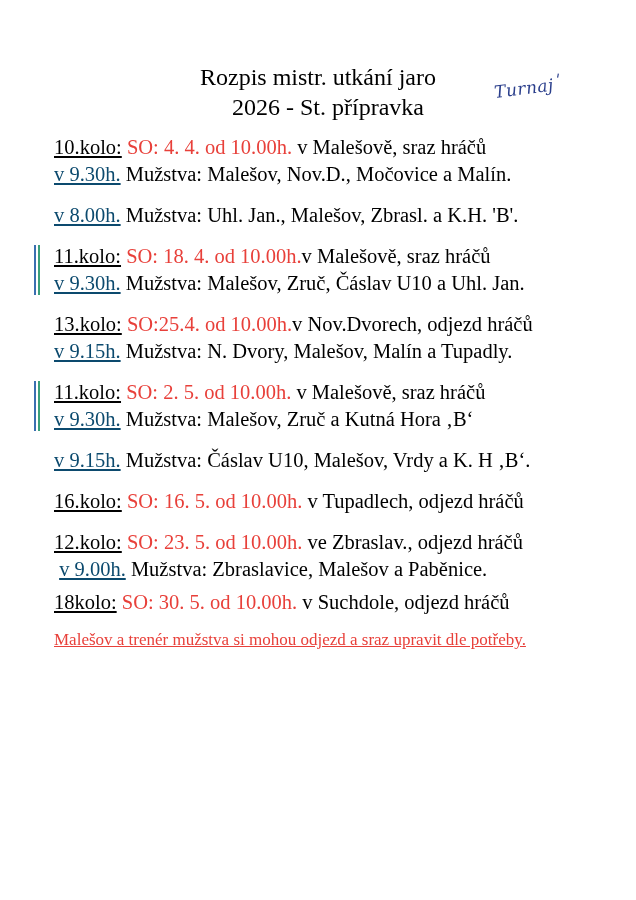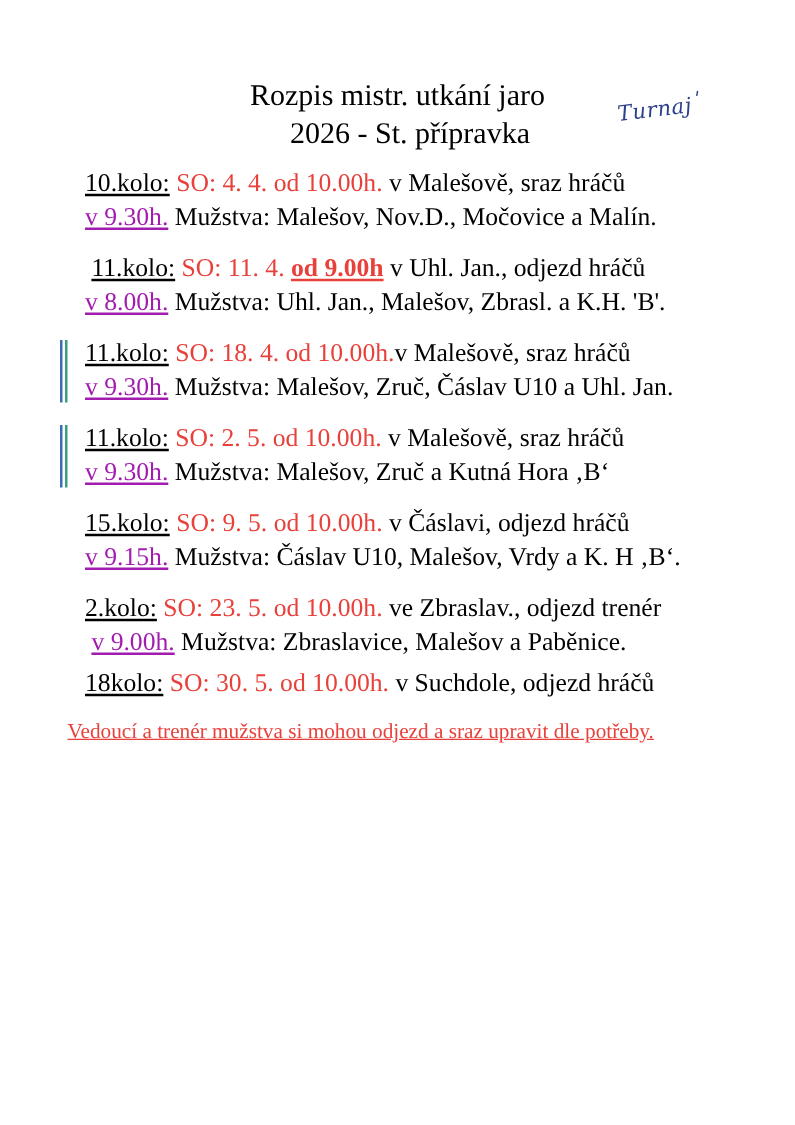--- a/index.html
+++ b/index.html
@@ -45,21 +45,21 @@
     font-size: 24px;
     line-height: 30px;
     margin-top: 62px;
     font-family: "Liberation Serif", serif;
   }
   .title .line1 { display: block; }
   .title .line2 { display: block; padding-left: 20px; }
 
   .schedule {
     margin-top: 12px;
-    padding-left: 68px;
+    padding-left: 54px;
     padding-right: 24px;
   }
 
   .round {
     position: relative;
     margin-bottom: 14px;
   }
   .round .rline {
     font-size: 20.5px;
     line-height: 27px;
@@ -73,21 +73,21 @@
     color: #e8403a;
   }
   .u {
   }
   .bold-u {
     font-weight: bold;
     text-decoration: underline;
     color: #e8403a;
   }
   .time-red-u {
-    color: #a21caf;
+    color: #0c4a6e;
     text-decoration: underline;
   }
   .teams {
     color: #000000;
   }
 
   
   .mark {
     position: absolute;
     left: -20px;
@@ -138,78 +138,83 @@
         <span class="kolo">10.kolo:</span>
         <span class="red">SO:  4. 4. od 10.00h.</span><span> v Malešově, sraz hráčů</span>
       </div>
       <div class="rline">
         <span class="time-red-u">v 9.30h.</span><span class="u teams"> Mužstva: Malešov, Nov.D., Močovice a Malín. </span>
       </div>
     </div>
 
     <div class="round">
       <div class="rline">
-        &nbsp;<span class="kolo">11.kolo:</span>
-        <span class="red">SO: 11. 4. </span><span class="bold-u">od 9.00h</span><span> v Uhl. Jan., odjezd hráčů</span>
-      </div>
-      <div class="rline">
         <span class="time-red-u">v 8.00h.</span><span class="u teams"> Mužstva: Uhl. Jan., Malešov, Zbrasl. a K.H. 'B'.</span>
       </div>
     </div>
 
     <div class="round">
       <span class="mark"></span>
       <div class="rline">
         <span class="kolo">11.kolo:</span>
         <span class="red">SO: 18. 4. od 10.00h.</span><span>v Malešově, sraz hráčů</span>
       </div>
       <div class="rline">
         <span class="time-red-u">v 9.30h.</span><span class="u teams"> Mužstva: Malešov, Zruč, Čáslav U10 a Uhl. Jan.</span>
       </div>
     </div>
 
+    <div class="round">
+      <div class="rline">
+        <span class="kolo">13.kolo:</span>
+        <span class="red">SO:25.4. od 10.00h.</span><span>v Nov.Dvorech, odjezd hráčů</span>
+      </div>
+      <div class="rline">
+        <span class="time-red-u">v 9.15h.</span><span class="u teams"> Mužstva: N. Dvory, Malešov, Malín a Tupadly.</span>
+      </div>
+    </div>
 
     <div class="round">
       <span class="mark"></span>
       <div class="rline">
         <span class="kolo">11.kolo:</span>
         <span class="red">SO: 2. 5. od 10.00h.</span><span> v Malešově, sraz hráčů</span>
       </div>
       <div class="rline">
         <span class="time-red-u">v 9.30h.</span><span class="u teams"> Mužstva: Malešov, Zruč a Kutná Hora ‚B‘</span>
       </div>
     </div>
 
     <div class="round">
       <div class="rline">
-        <span class="kolo">15.kolo:</span>
-        <span class="red">SO: 9. 5. od 10.00h.</span><span> v Čáslavi, odjezd hráčů</span>
-      </div>
-      <div class="rline">
         <span class="time-red-u">v 9.15h.</span><span class="u teams"> Mužstva: Čáslav U10, Malešov, Vrdy a K. H ‚B‘.</span>
       </div>
     </div>
 
     <div class="round">
+      <div class="rline">
+        <span class="kolo">16.kolo:</span>
+        <span class="red">SO: 16. 5. od 10.00h.</span><span> v Tupadlech, odjezd hráčů</span>
+      </div>
     </div>
 
     <div class="round gap-sm">
       <div class="rline">
-        <span class="kolo">2.kolo:</span>
-        <span class="red">SO: 23. 5. od 10.00h.</span><span> ve Zbraslav., odjezd trenér</span>
+        <span class="kolo">12.kolo:</span>
+        <span class="red">SO: 23. 5. od 10.00h.</span><span> ve Zbraslav., odjezd hráčů</span>
       </div>
       <div class="rline">
         &nbsp;<span class="time-red-u">v 9.00h.</span><span class="u teams"> Mužstva: Zbraslavice, Malešov a Paběnice.</span>
       </div>
     </div>
 
     <div class="round">
       <div class="rline">
         <span class="kolo">18kolo:</span>
         <span class="red">SO: 30. 5. od 10.00h.</span><span> v Suchdole, odjezd hráčů</span>
       </div>
     </div>
 
   </div>
 
-  <div class="footer-note">Vedoucí a trenér mužstva si mohou odjezd a sraz upravit dle potřeby.</div>
+  <div class="footer-note">Malešov a trenér mužstva si mohou odjezd a sraz upravit dle potřeby.</div>
 
 </div>
 
 </body></html>

